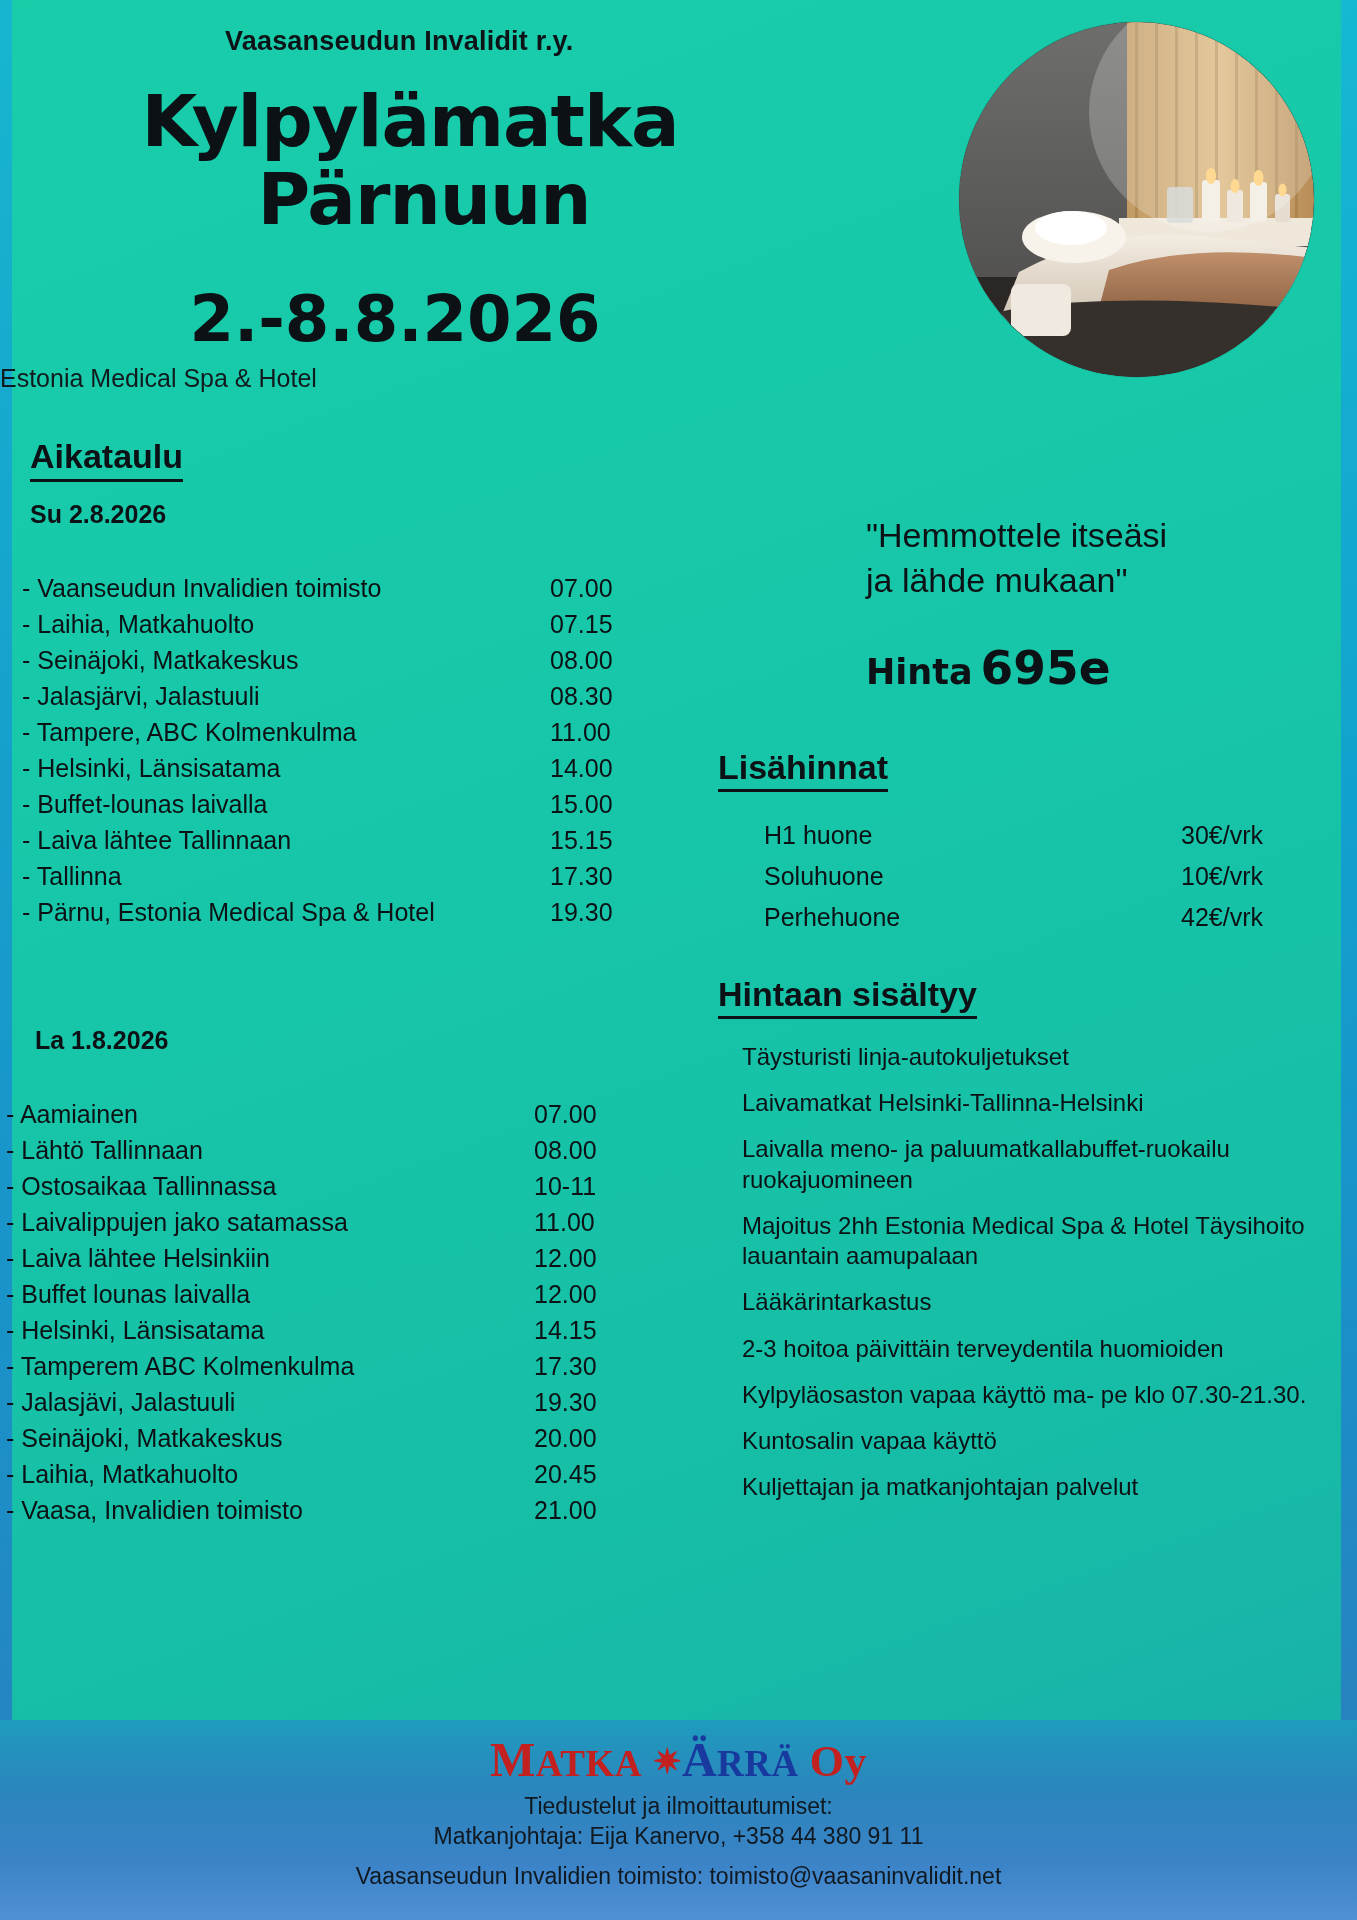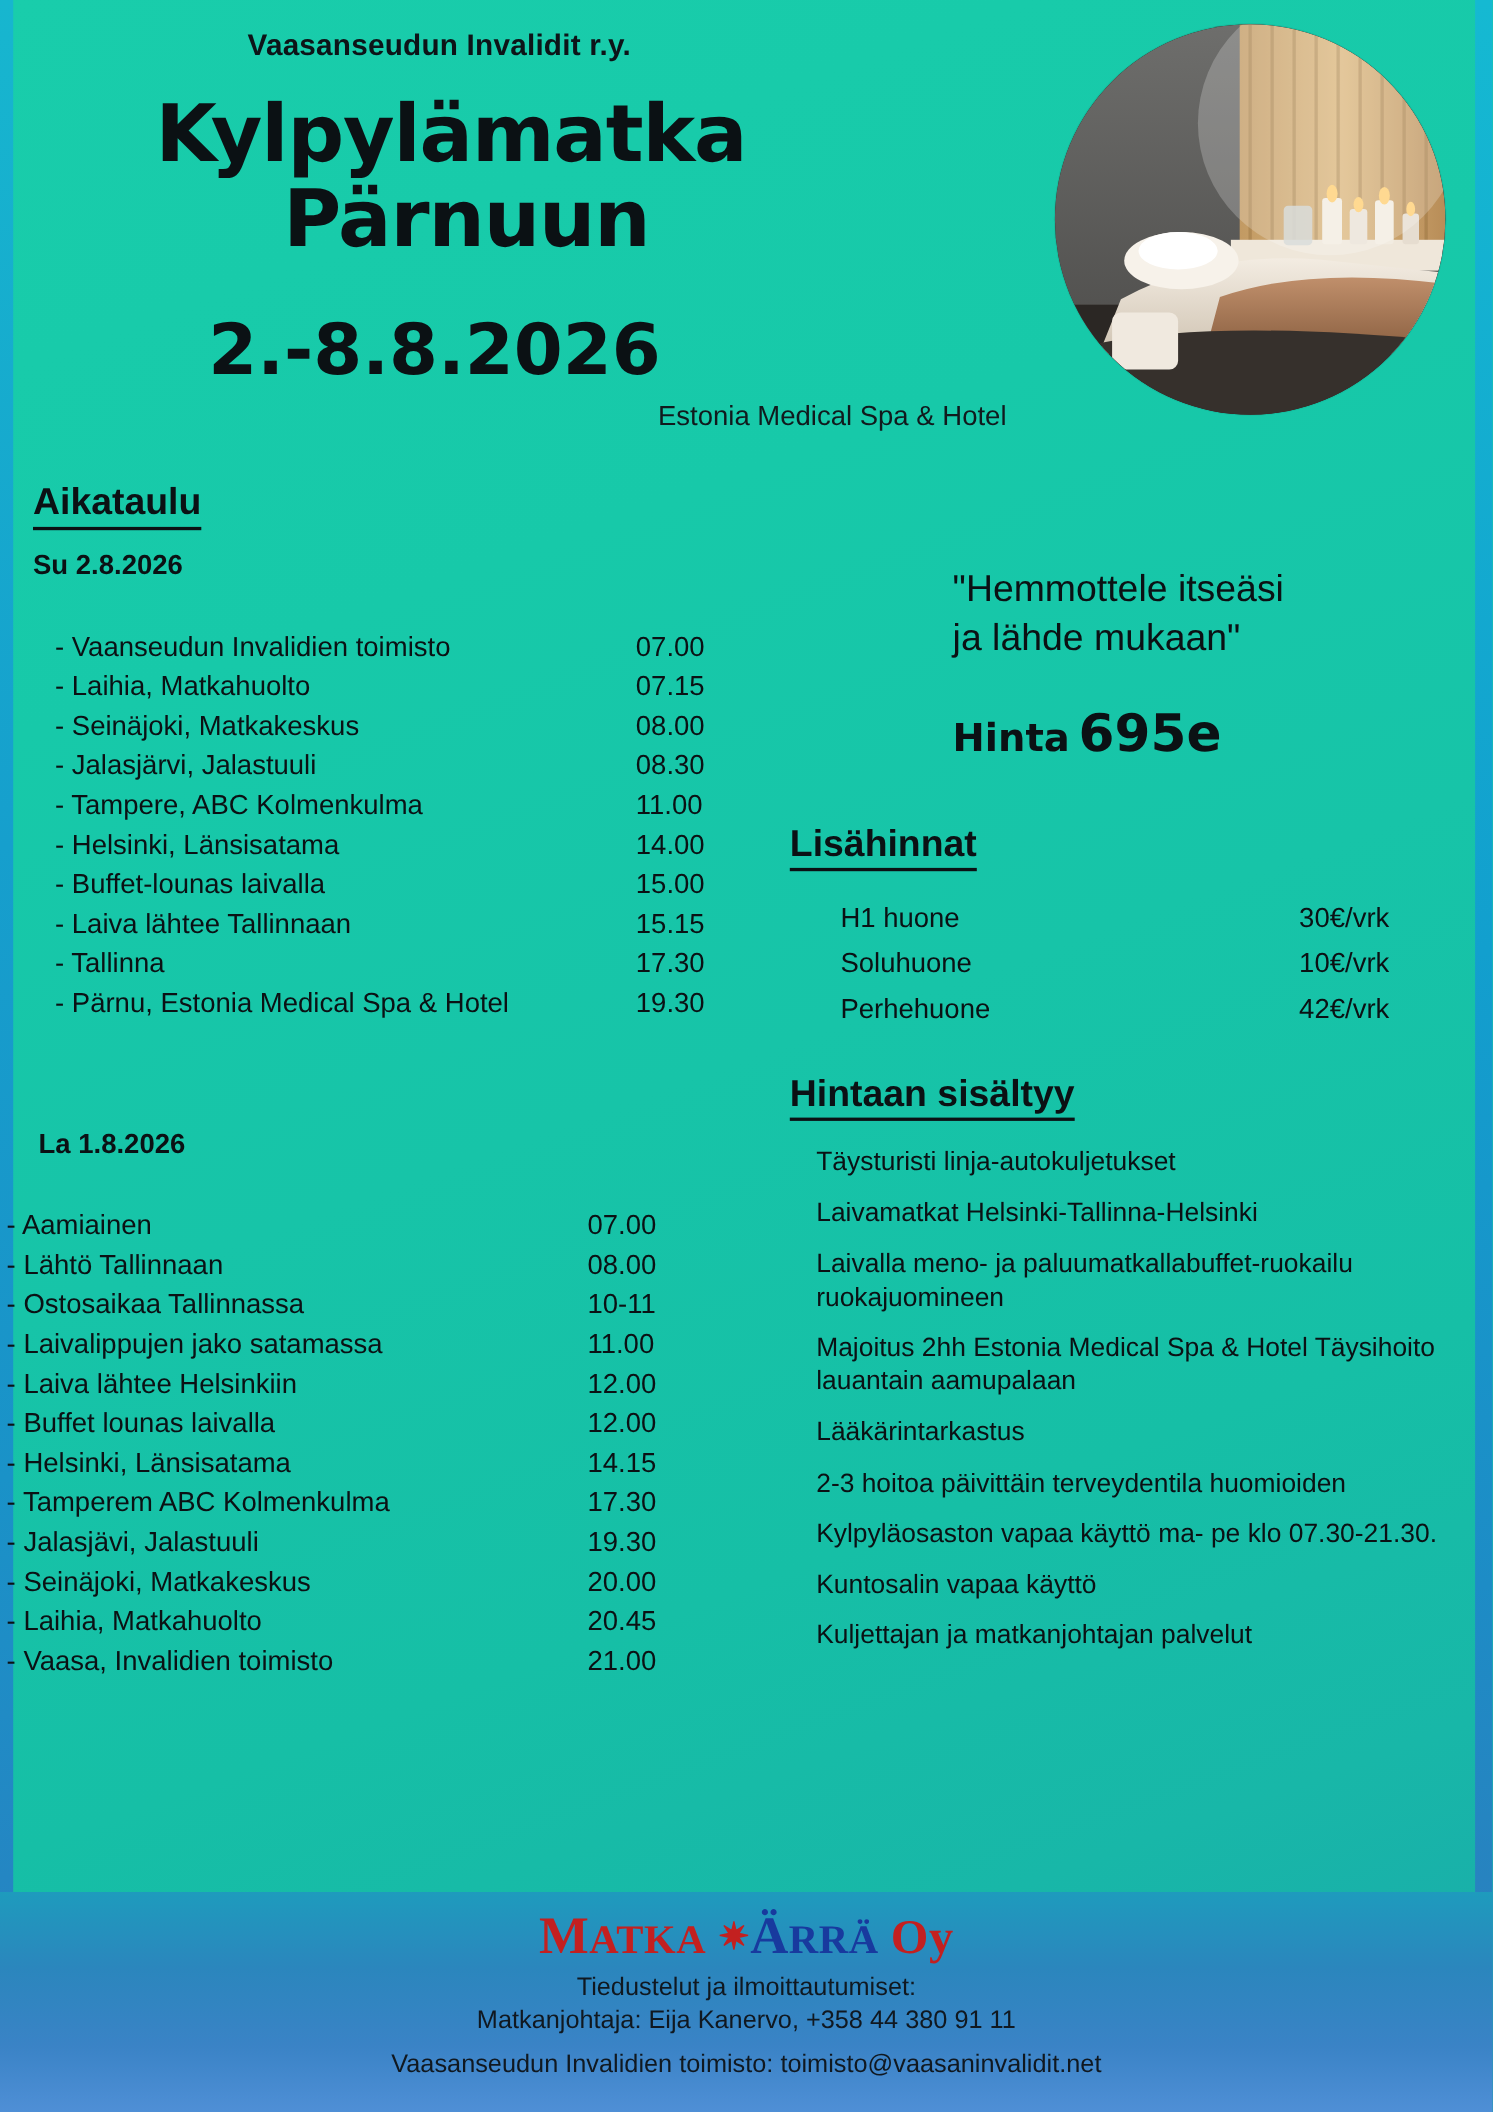--- a/index.html
+++ b/index.html
@@ -96,21 +96,21 @@
     text-align: center;
     font-family: "DejaVu Sans", sans-serif;
     font-weight: bold;
     font-size: 64px;
     color: #0b1114;
   }
   .subtitle {
     position: absolute;
     left: 0px; top: 364px;
     width: 915px;
-    text-align: right;
+    text-align: left;
     font-size: 25px;
     color: #111a1d;
   }
 
   .photo {
     position: absolute;
     right: 43px; top: 22px;
     width: 355px; height: 355px;
     border-radius: 50%;
     overflow: hidden;
@@ -141,21 +141,21 @@
     left: 35px; top: 1026px;
     font-size: 25px;
     font-weight: bold;
     color: #0b1114;
   }
   .sched {
     position: absolute;
     font-size: 25px;
     color: #0b1114;
   }
-  .sched1 { left: 22px; top: 570px; width: 630px; margin-left: 28px; }
+  .sched1 { left: 22px; top: 570px; width: 630px; }
   .sched2 { left: 6px; top: 1096px; width: 630px; }
   .row {
     position: relative;
     height: 36px;
     line-height: 36px;
     white-space: nowrap;
   }
   .row .place { display: inline-block; }
   .row .time {
     position: absolute;

